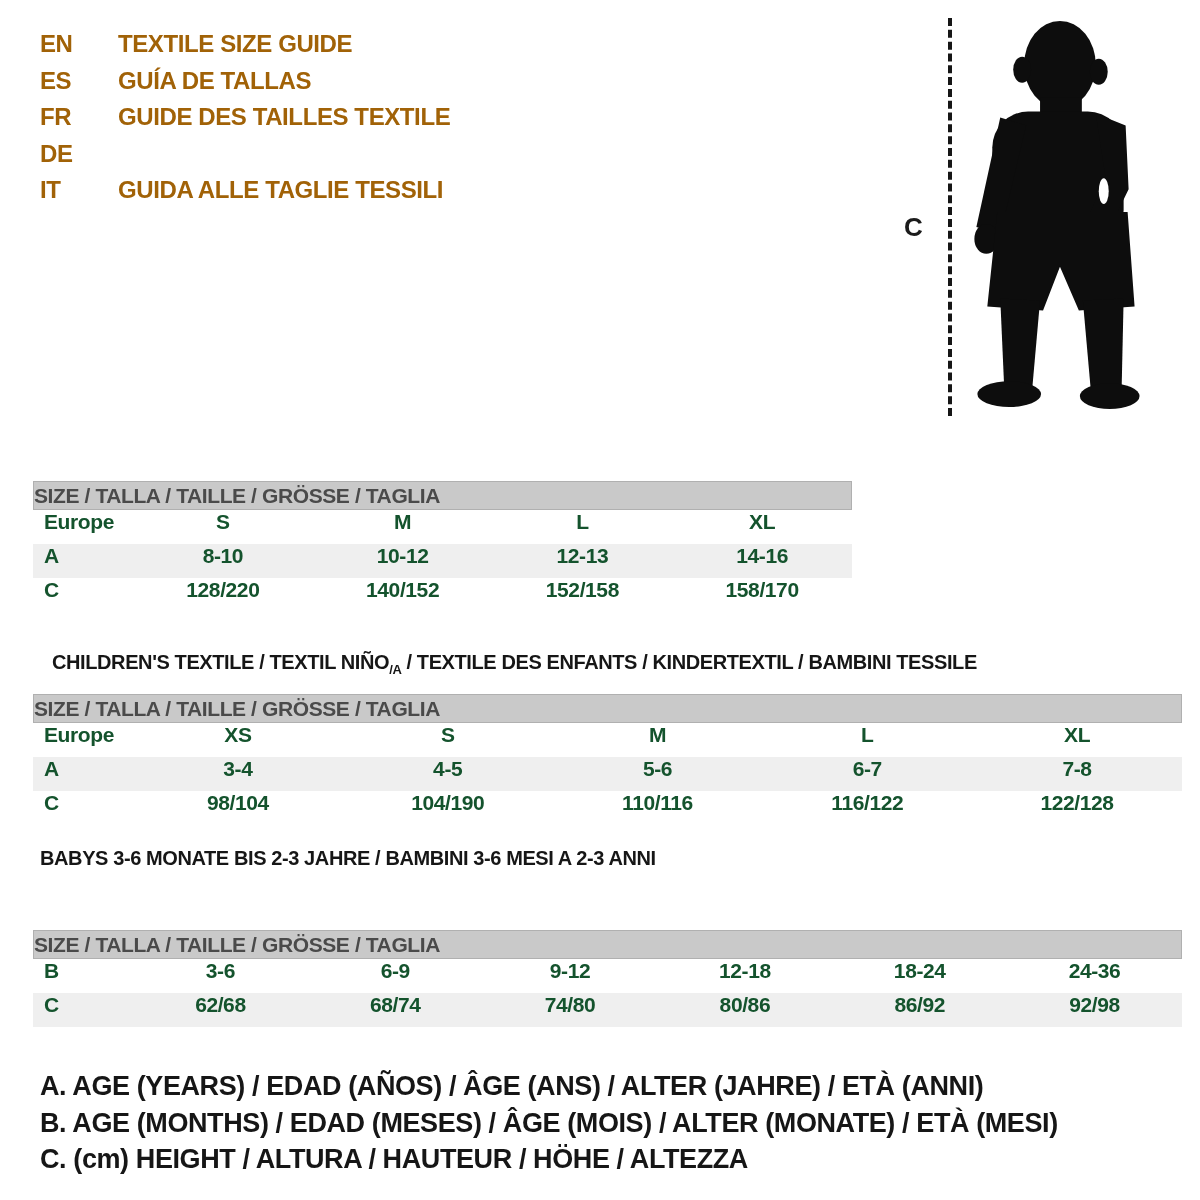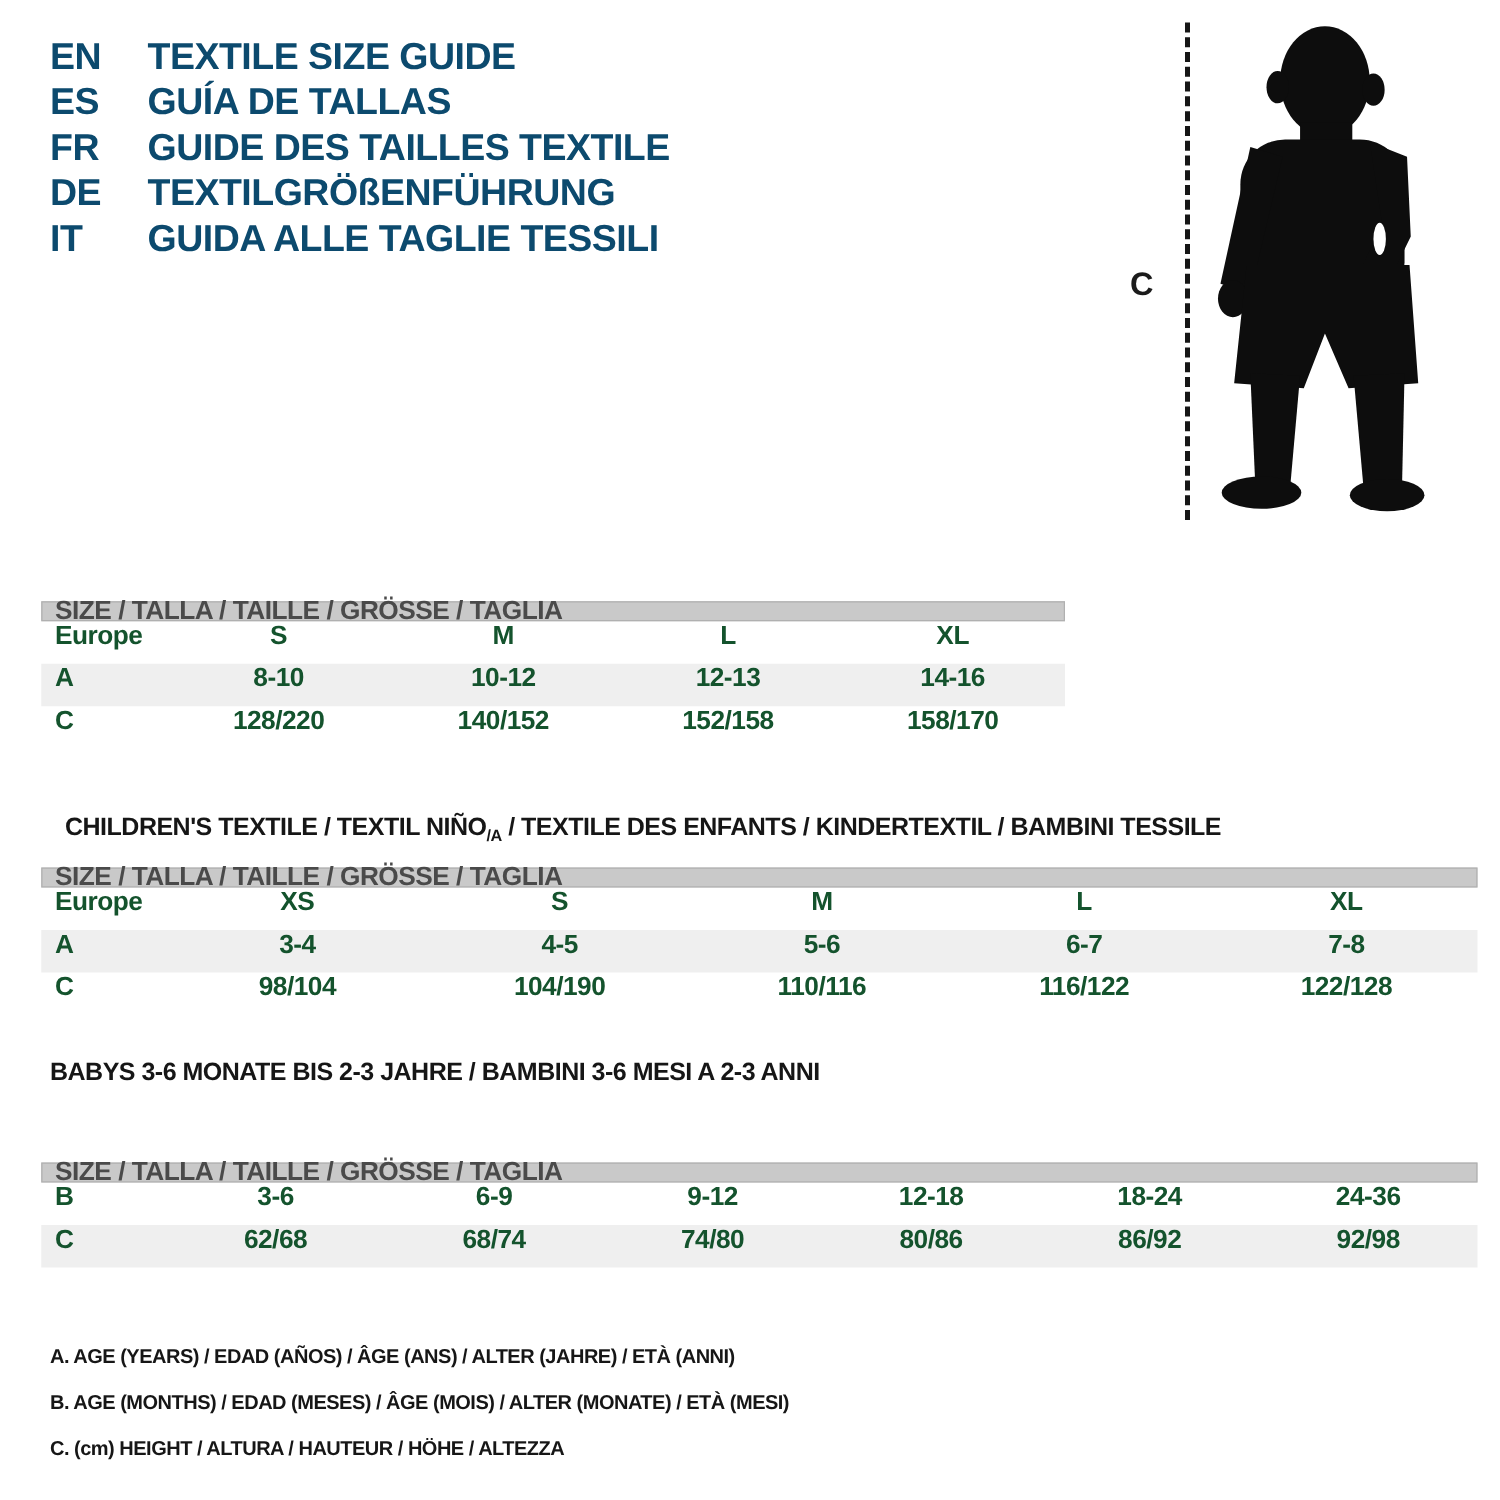--- a/index.html
+++ b/index.html
@@ -4,44 +4,44 @@
 <style>
   html,body { margin:0; padding:0; background:#ffffff; }
   .page {
     position:relative; width:1200px; height:1200px; background:#ffffff;
     font-family:"Liberation Sans","DejaVu Sans",sans-serif;
     font-weight:bold; color:#222222; overflow:hidden;
     letter-spacing:-0.4px;
   }
   
   .languages { position:absolute; left:40px; top:26px; }
-  .lang-row { display:flex; height:36.5px; align-items:flex-end; font-size:30px; color:#0c4a6e; }
+  .lang-row { display:flex; height:36.5px; align-items:center; font-size:24px; color:#a16207; }
   .lang-code { width:78px; }
   
   .dashed-line { position:absolute; left:948px; top:18px; height:398px; width:0; border-left:4px dashed #161616; }
   .c-label { position:absolute; left:904px; top:212px; font-size:26px; color:#1b1b1b; }
   .silhouette { position:absolute; left:962px; top:20px; }
   
   .section-title { position:absolute; left:40px; font-size:20px; color:#161616; white-space:nowrap; }
   .section-title .subscript { font-size:13px; vertical-align:sub; }
   .two-line { line-height:35px; }
   
   .size-table { position:absolute; left:33px; }
   .thead {
-    height:16px; background:#c9c9c9; border:1px solid #b0b0b0; box-sizing:border-box;
-    display:flex; align-items:center; padding-left:10px;
+    height:29px; background:#c9c9c9; border:1px solid #b0b0b0; box-sizing:border-box;
+    display:flex; align-items:center; padding-left:0;
     font-size:21px; color:#4a4a4a; white-space:nowrap;
   }
   .trow { display:flex; height:34px; align-items:flex-start; font-size:21px; color:#14532d; }
   .trow.shaded { background:#efefef; }
   .tlabel { width:100px; padding-left:11px; box-sizing:border-box; }
   .tcell { flex:1; text-align:center; }
   
   .legend { position:absolute; left:40px; top:1068px; }
-  .legend-line { height:36.8px; display:flex; align-items:center; font-size:16px; color:#161616; white-space:nowrap; }
+  .legend-line { height:36.8px; display:flex; align-items:center; font-size:27px; color:#161616; white-space:nowrap; }
 </style>
 </head>
 <body>
 
 <div class="page">
 
   <section class="languages">
     <div class="lang-row">
       <span class="lang-code">EN</span>
       <span class="lang-title">TEXTILE SIZE GUIDE</span>
@@ -49,21 +49,20 @@
     <div class="lang-row">
       <span class="lang-code">ES</span>
       <span class="lang-title">GUÍA DE TALLAS</span>
     </div>
     <div class="lang-row">
       <span class="lang-code">FR</span>
       <span class="lang-title">GUIDE DES TAILLES TEXTILE</span>
     </div>
     <div class="lang-row">
       <span class="lang-code">DE</span>
-      <span class="lang-title">TEXTILGRÖßENFÜHRUNG</span>
     </div>
     <div class="lang-row">
       <span class="lang-code">IT</span>
       <span class="lang-title">GUIDA ALLE TAGLIE TESSILI</span>
     </div>
   </section>
 
   <span class="c-label">C</span>
   <div class="dashed-line"></div>
   <svg class="silhouette" width="178" height="398" viewBox="0 0 178 400" xmlns="http://www.w3.org/2000/svg">

